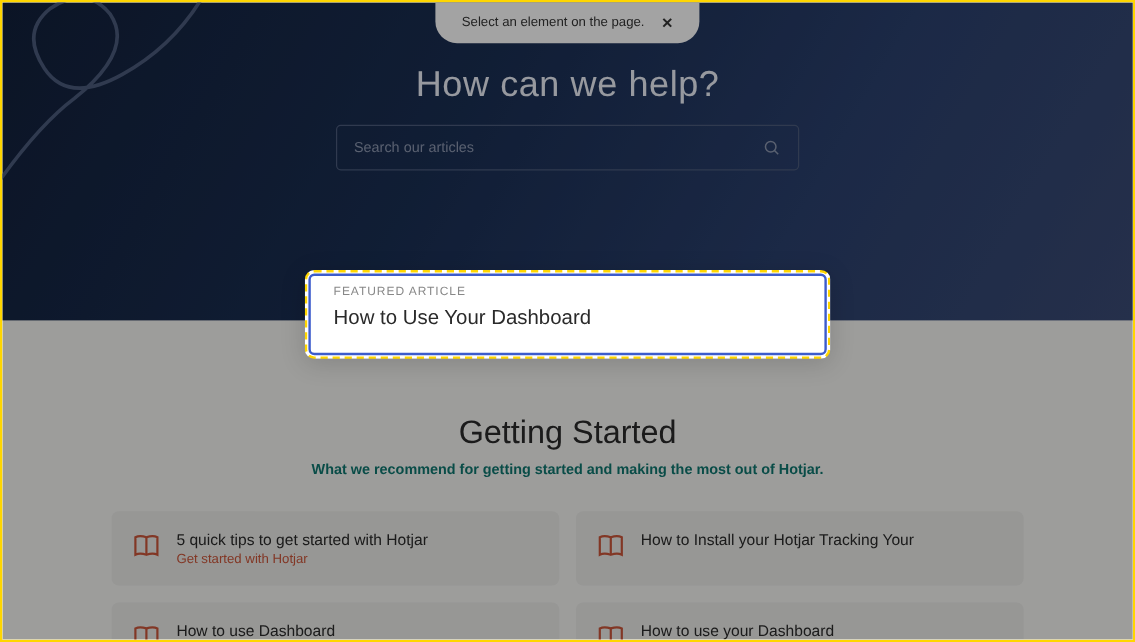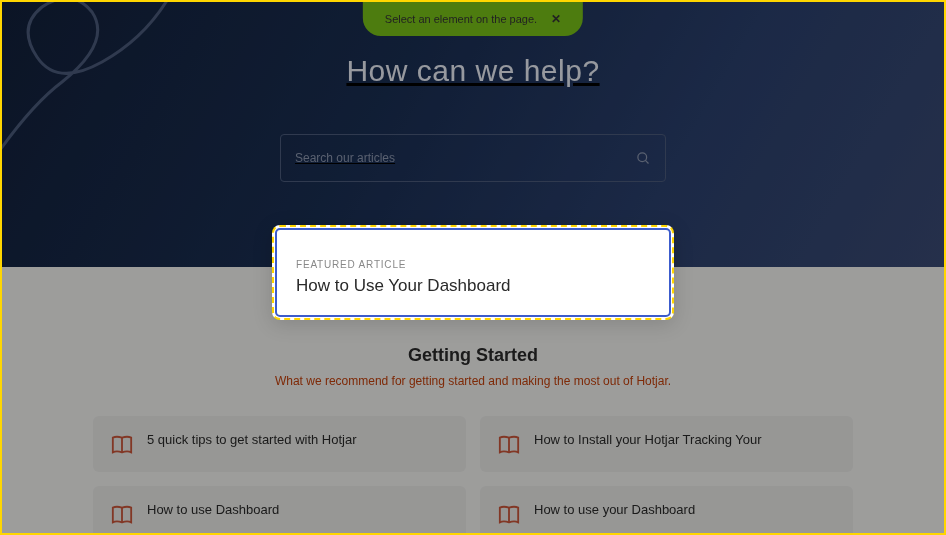--- a/index.html
+++ b/index.html
@@ -16,21 +16,21 @@
       inset: 0;
       background: rgba(0,0,0,0.35);
       z-index: 5;
       pointer-events: none;
     }
     .banner {
       position: absolute;
       top: 0;
       left: 50%;
       transform: translateX(-50%);
-      background: #4d7c0f;
+      background: #a3a3a3;
       color: #222;
       font-size: 11px;
       padding: 10px 22px 10px 22px;
       display: flex;
       align-items: center;
       gap: 14px;
       z-index: 20;
       border-radius: 0 0 18px 18px;
     }
     .banner-close {
@@ -39,41 +39,40 @@
       cursor: pointer;
     }
     .hero {
       height: 265px;
       background: linear-gradient(120deg, #12203a 0%, #1a2e52 40%, #2a3f6c 70%, #3a4a73 100%);
       position: relative;
       display: flex;
       flex-direction: column;
       align-items: center;
       padding-top: 52px;
-      text-decoration: underline;
     }
     .swirl {
       position: absolute;
       left: -40px;
       top: -20px;
       width: 220px;
       height: 220px;
       z-index: 1;
     }
     .hero-title {
       color: #e8ecf4;
       font-size: 30px;
       font-weight: 500;
       letter-spacing: 0.5px;
       z-index: 2;
     }
     .search-wrap {
-      margin-top: 46px;
+      margin-top: 16px;
       width: 386px;
-      height: 48px;
+      height: 38px;
       border: 1px solid #4a5a7a;
       border-radius: 4px;
       display: flex;
       align-items: center;
       padding: 0 14px;
       z-index: 2;
     }
     .search-input {
       flex: 1;
       background: transparent;
@@ -88,24 +87,24 @@
       height: 15px;
       stroke: #8a95ad;
       fill: none;
       stroke-width: 2;
     }
     .featured-card {
       position: absolute;
       top: 223px;
       left: 50%;
       transform: translateX(-50%);
-      width: 402px;
+      width: 438px;
       background: #fff;
       border-radius: 8px;
-      padding: 32px 22px 22px;
+      padding: 11px 22px 22px;
       z-index: 30;
       border: 2px dashed #ffd600;
       outline: 2px solid #3c5ccc;
       outline-offset: -5px;
       box-shadow: 0 4px 20px rgba(0,0,0,0.15);
     }
     .featured-label {
       font-size: 10px;
       letter-spacing: 0.8px;
       color: #888;
@@ -117,28 +116,29 @@
       margin-top: 6px;
       font-weight: 500;
     }
     .lower {
       background: #f1f1ef;
       height: 270px;
       padding-top: 78px;
       text-align: center;
     }
     .section-title {
-      font-size: 18px;
+      font-size: 27px;
       color: #2a2a2a;
-      font-weight: 700;
+      font-weight: 400;
     }
     .section-sub {
       font-size: 12px;
-      color: #c2410c;
+      color: #0f766e;
       margin-top: 8px;
+      font-weight: bold;
     }
     .cards-grid {
       display: grid;
       grid-template-columns: 1fr 1fr;
       gap: 14px;
       width: 760px;
       margin: 28px auto 0;
     }
     .help-card {
       background: #e8e8e5;
@@ -188,20 +188,21 @@
   <h2 class="section-title">Getting Started</h2>
   <p class="section-sub">What we recommend for getting started and making the most out of Hotjar.</p>
   <div class="cards-grid">
     <div class="help-card">
       <svg class="help-card-icon" viewBox="0 0 24 24" fill="none" stroke="#c8553a" stroke-width="2">
         <path d="M2 4 Q6 2 12 4 Q18 2 22 4 V20 Q18 18 12 20 Q6 18 2 20 Z"></path>
           <line x1="12" y1="4" x2="12" y2="20"></line>
       </svg>
       <div>
         <div class="help-card-title">5 quick tips to get started with Hotjar</div>
+        <div class="help-card-sub">Get started with Hotjar</div>
       </div>
     </div>
     <div class="help-card">
       <svg class="help-card-icon" viewBox="0 0 24 24" fill="none" stroke="#c8553a" stroke-width="2">
         <path d="M2 4 Q6 2 12 4 Q18 2 22 4 V20 Q18 18 12 20 Q6 18 2 20 Z"></path>
           <line x1="12" y1="4" x2="12" y2="20"></line>
       </svg>
       <div>
         <div class="help-card-title">How to Install your Hotjar Tracking Your</div>
       </div>

